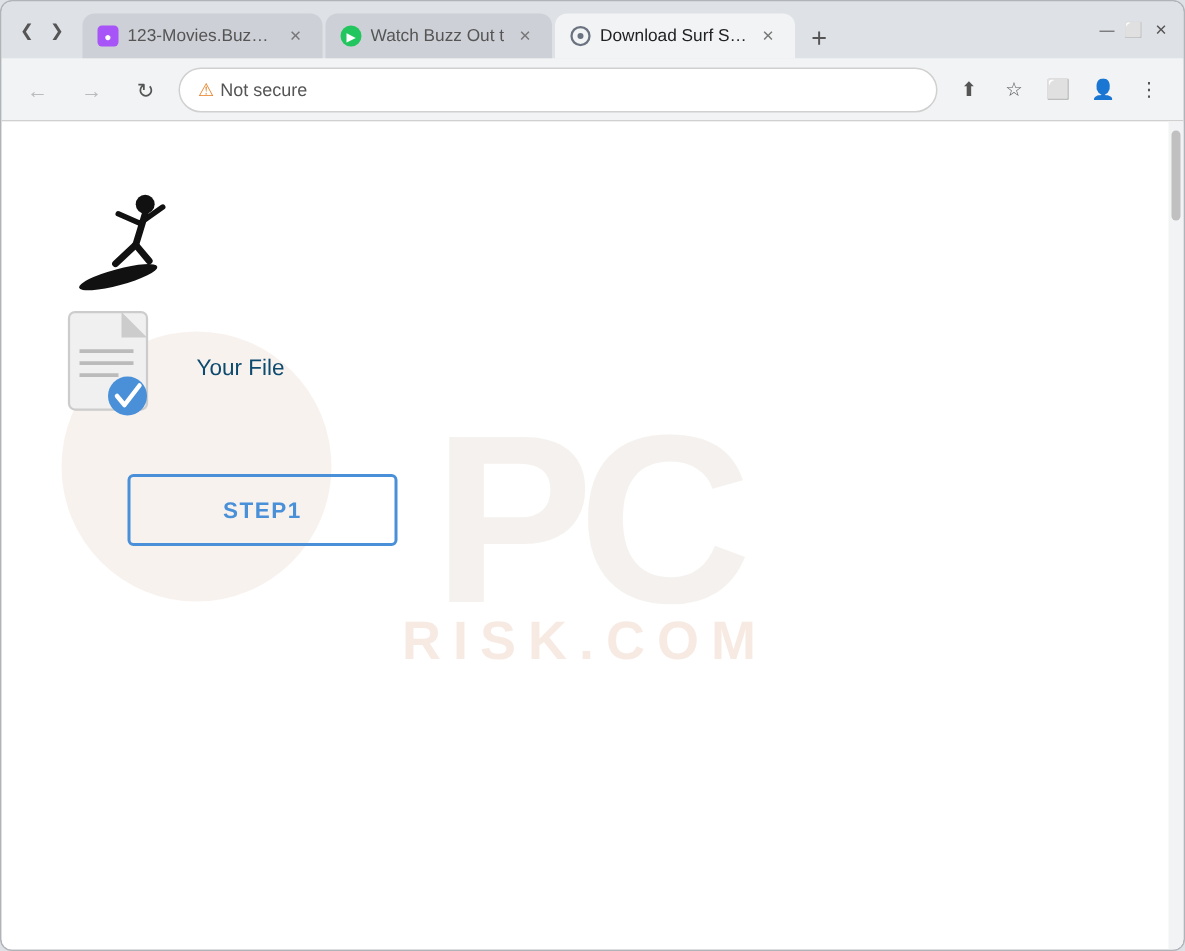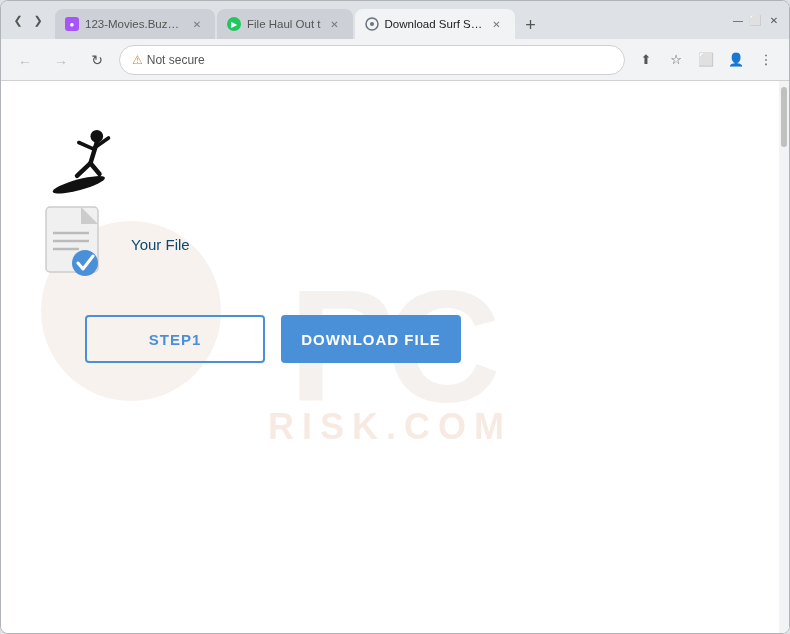--- a/index.html
+++ b/index.html
@@ -313,21 +313,21 @@
       line-height: 1.6;
     }
 
     .doc-text .line1 {
       font-weight: 500;
     }
 
     
     .buttons-row {
       display: flex;
-      gap: 16px;
+      gap: 4px;
       padding-left: 44px;
     }
 
     .btn-step1 {
       width: 180px;
       height: 48px;
       border: 2px solid #4a90d9;
       background: transparent;
       color: #4a90d9;
       font-size: 15px;
@@ -379,21 +379,21 @@
           <span style="color:white; font-size:8px; font-weight:bold;">●</span>
         </div>
         <span class="tab-label">123-Movies.Buzz &amp; t</span>
         <div class="tab-close">✕</div>
       </div>
 
       <div class="tab">
         <div class="tab-favicon" style="width:14px;height:14px;border-radius:50%;background:#22c55e;display:flex;align-items:center;justify-content:center;">
           <span style="color:white;font-size:8px;">▶</span>
         </div>
-        <span class="tab-label">File Haul Out t</span>
+        <span class="tab-label">Watch Buzz Out t</span>
         <div class="tab-close">✕</div>
       </div>
 
       <div class="tab active">
         <div class="tab-favicon" style="width:14px;height:14px;display:flex;align-items:center;justify-content:center;">
           <svg width="14" height="14" viewBox="0 0 14 14">
               <circle cx="7" cy="7" r="6" fill="none" stroke="#6b7280" stroke-width="1.5"></circle>
               <circle cx="7" cy="7" r="2" fill="#6b7280"></circle>
             </svg>
         </div>
@@ -478,21 +478,20 @@
             </svg>
           </div>
 
           <div class="doc-text">
             <div class="line1">Your File</div>
           </div>
         </div>
 
         <div class="buttons-row">
           <button class="btn-step1">STEP1</button>
-          <button class="btn-download">DOWNLOAD FILE</button>
         </div>
 
       </div>
     </div>
 
     <div class="scrollbar">
       <div class="scrollbar-thumb"></div>
     </div>
   </div>
 

